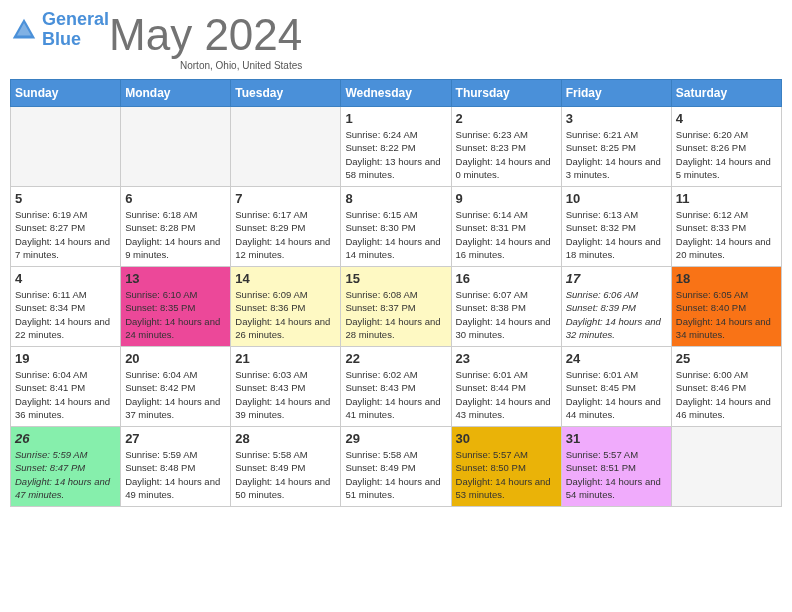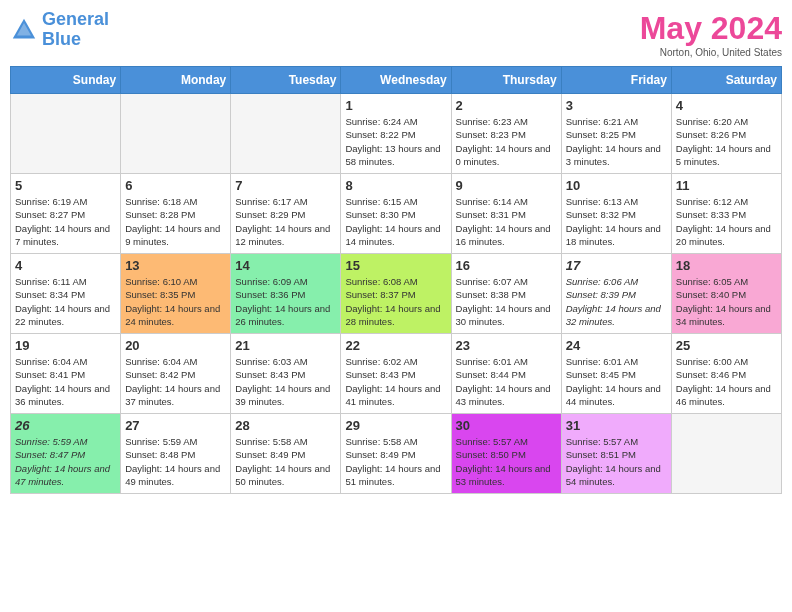--- a/index.html
+++ b/index.html
@@ -5,21 +5,20 @@
     * { box-sizing: border-box; margin: 0; padding: 0; }
     body {
       font-family: Arial, sans-serif;
       background: #fff;
       width: 792px;
       min-height: 612px;
       padding: 10px;
     }
     .header {
       display: flex;
-      justify-content: space-between;
       align-items: flex-start;
       margin-bottom: 8px;
     }
     .logo {
       display: flex;
       align-items: center;
       gap: 4px;
     }
     .logo-text {
       font-size: 18px;
@@ -31,40 +30,40 @@
       color: #4a90d9;
     }
     .logo-icon {
       width: 28px;
       height: 28px;
     }
     .title-block {
       text-align: right;
     }
     .month-title {
-      font-size: 32px;
-      font-weight: bold;
-      color: #ec4899;
+      font-size: 44px;
+      font-weight: normal;
+      color: #737373;
     }
     .location {
       font-size: 10px;
       color: #555;
     }
     table {
       width: 100%;
       border-collapse: collapse;
       table-layout: fixed;
     }
     th {
       background-color: #4a90d9;
       color: #fff;
       font-size: 12px;
       font-weight: bold;
       padding: 6px 4px;
-      text-align: right;
+      text-align: left;
       border: 1px solid #3a7fc1;
     }
     td {
       border: 1px solid #ccc;
       vertical-align: top;
       padding: 4px;
       font-size: 10px;
       color: #333;
       height: 80px;
       background: #fff;
@@ -165,41 +164,41 @@
         <td>
           <div class="day-num">11</div>
           <div class="day-info">Sunrise: 6:12 AM<br>Sunset: 8:33 PM<br>Daylight: 14 hours and 20 minutes.</div>
         </td>
       </tr>
       <tr>
         <td style="background: rgb(255, 255, 255);">
           <div class="day-num">4</div>
           <div class="day-info">Sunrise: 6:11 AM<br>Sunset: 8:34 PM<br>Daylight: 14 hours and 22 minutes.</div>
         </td>
-        <td style="background: #fdba74; margin-top: 28px;">
+        <td style="background: #ec4899; margin-top: 28px;">
           <div class="day-num">13</div>
           <div class="day-info">Sunrise: 6:10 AM<br>Sunset: 8:35 PM<br>Daylight: 14 hours and 24 minutes.</div>
         </td>
-        <td style="background: #86efac;">
+        <td style="background: #fef9c3;">
           <div class="day-num">14</div>
           <div class="day-info">Sunrise: 6:09 AM<br>Sunset: 8:36 PM<br>Daylight: 14 hours and 26 minutes.</div>
         </td>
-        <td style="background: #bef264;">
+        <td style="background: #fef9c3;">
           <div class="day-num">15</div>
           <div class="day-info">Sunrise: 6:08 AM<br>Sunset: 8:37 PM<br>Daylight: 14 hours and 28 minutes.</div>
         </td>
         <td style="background: rgb(255, 255, 255);">
           <div class="day-num">16</div>
           <div class="day-info">Sunrise: 6:07 AM<br>Sunset: 8:38 PM<br>Daylight: 14 hours and 30 minutes.</div>
         </td>
         <td style="background: rgb(255, 255, 255); font-style: italic;">
           <div class="day-num">17</div>
           <div class="day-info">Sunrise: 6:06 AM<br>Sunset: 8:39 PM<br>Daylight: 14 hours and 32 minutes.</div>
         </td>
-        <td style="background: #f9a8d4;">
+        <td style="background: #f97316;">
           <div class="day-num">18</div>
           <div class="day-info">Sunrise: 6:05 AM<br>Sunset: 8:40 PM<br>Daylight: 14 hours and 34 minutes.</div>
         </td>
       </tr>
       <tr>
         <td>
           <div class="day-num">19</div>
           <div class="day-info">Sunrise: 6:04 AM<br>Sunset: 8:41 PM<br>Daylight: 14 hours and 36 minutes.</div>
         </td>
         <td>
@@ -237,21 +236,21 @@
           <div class="day-info">Sunrise: 5:59 AM<br>Sunset: 8:48 PM<br>Daylight: 14 hours and 49 minutes.</div>
         </td>
         <td style="background: rgb(255, 255, 255);">
           <div class="day-num">28</div>
           <div class="day-info">Sunrise: 5:58 AM<br>Sunset: 8:49 PM<br>Daylight: 14 hours and 50 minutes.</div>
         </td>
         <td style="background: rgb(255, 255, 255); margin-top: 16px;">
           <div class="day-num">29</div>
           <div class="day-info">Sunrise: 5:58 AM<br>Sunset: 8:49 PM<br>Daylight: 14 hours and 51 minutes.</div>
         </td>
-        <td style="background: #d946ef;">
+        <td style="background: #eab308;">
           <div class="day-num">30</div>
           <div class="day-info">Sunrise: 5:57 AM<br>Sunset: 8:50 PM<br>Daylight: 14 hours and 53 minutes.</div>
         </td>
         <td style="background: #f0abfc;">
           <div class="day-num">31</div>
           <div class="day-info">Sunrise: 5:57 AM<br>Sunset: 8:51 PM<br>Daylight: 14 hours and 54 minutes.</div>
         </td>
         <td class="empty"></td>
       </tr>
     </tbody>

